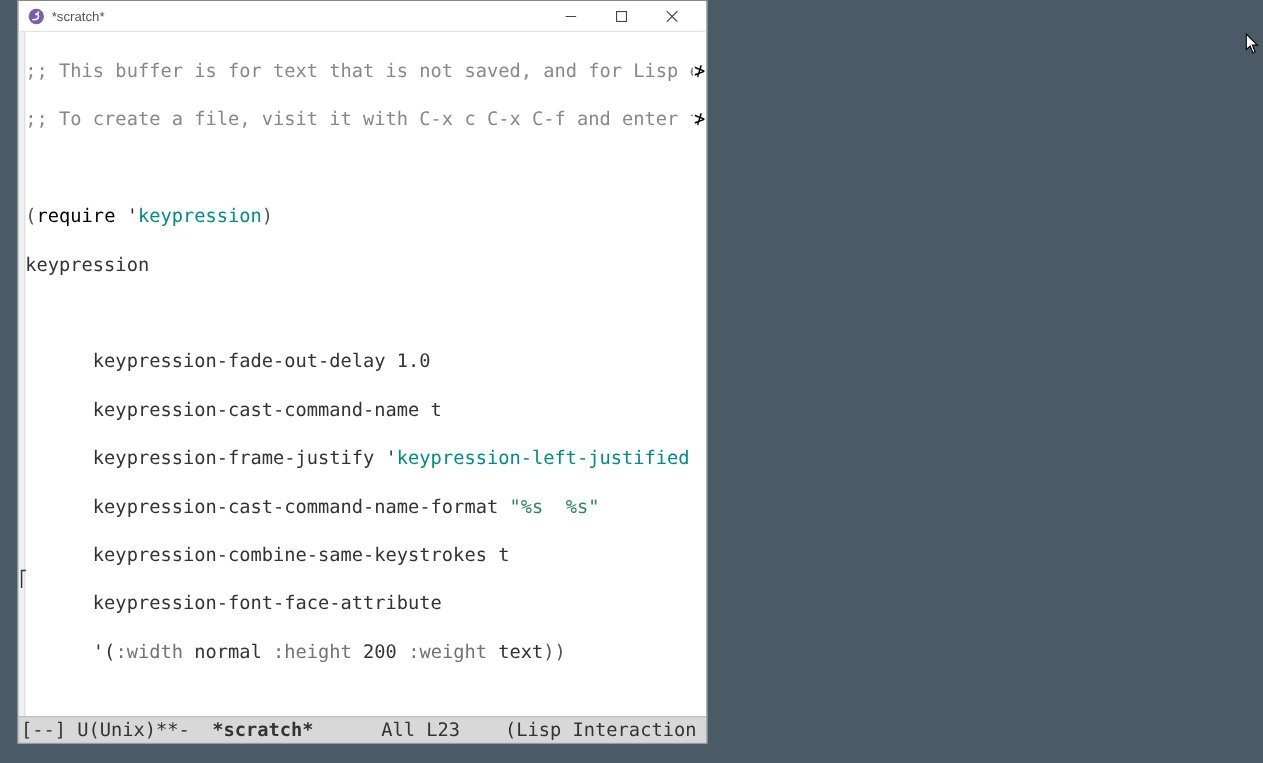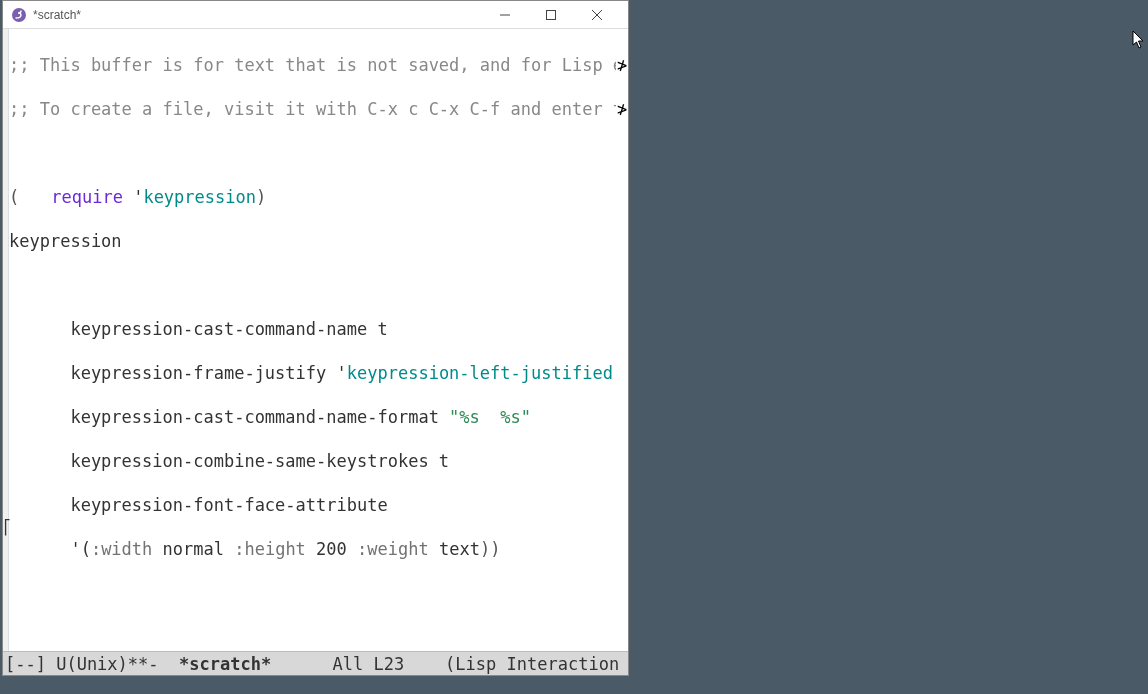--- a/index.html
+++ b/index.html
@@ -11,21 +11,21 @@
     background: #4a5a66;
   }
   .desktop {
     width: 1148px;
     height: 694px;
     background: #4a5a66;
     position: relative;
   }
   .emacs-window {
     position: absolute;
-    left: 2px;
+    left: 16px;
     top: 0;
     width: 627px;
     height: 676px;
     background: #ffffff;
     border: 1px solid #888;
     display: flex;
     flex-direction: column;
   }
   .titlebar {
     height: 28px;
@@ -90,21 +90,21 @@
     line-height: 22px;
     white-space: pre;
     overflow: hidden;
     color: #333;
     padding-top: 3px;
     position: relative;
   }
   .buffer .line { height: 22px; }
   .comment { color: #888888; }
   .paren   { color: #555555; }
-  .keyword { color: #6d28d9; margin-left: 32px; }  
+  .keyword { color: #000000; }  
   .quoted  { color: #008b8b; }  
   .string  { color: #2e8b57; }  
   .keyarg  { color: #737373; }
   .rarrow {
     position: absolute;
     right: 0;
     width: 12px;
     text-align: center;
     color: #000;
     background: #fff;
@@ -172,20 +172,21 @@
       <div class="fringe">
         <span class="overflow-mark" style="top:487px;">⎡</span>
       </div>
       <div class="buffer">
 <div class="line"><span class="comment">;; This buffer is for text that is not saved, and for Lisp eva</span><span class="rarrow">≯</span></div>
 <div class="line"><span class="comment">;; To create a file, visit it with C-x c C-x C-f and enter tex</span><span class="rarrow">≯</span></div>
 <div class="line"></div>
 <div class="line"><span class="paren">(</span><span class="keyword">require</span><span> '</span><span class="quoted">keypression</span><span class="paren">)</span></div>
 <div class="line"><span>keypression</span></div>
 <div class="line"></div>
+<div class="line"><span>      keypression-fade-out-delay 1.0</span></div>
 <div class="line"><span>      keypression-cast-command-name t</span></div>
 <div class="line"><span>      keypression-frame-justify '</span><span class="quoted">keypression-left-justified</span></div>
 <div class="line"><span>      keypression-cast-command-name-format </span><span class="string">"%s  %s"</span></div>
 <div class="line"><span>      keypression-combine-same-keystrokes t</span></div>
 <div class="line"><span>      keypression-font-face-attribute</span></div>
 <div class="line"><span>      '(</span><span class="keyarg">:width</span><span> normal </span><span class="keyarg">:height</span><span> 200 </span><span class="keyarg">:weight</span><span> text</span><span class="paren">))</span></div>
 
 
 
 

